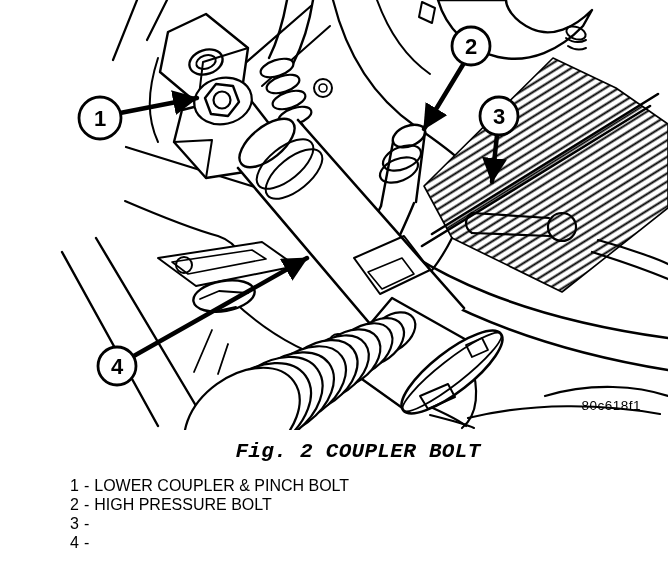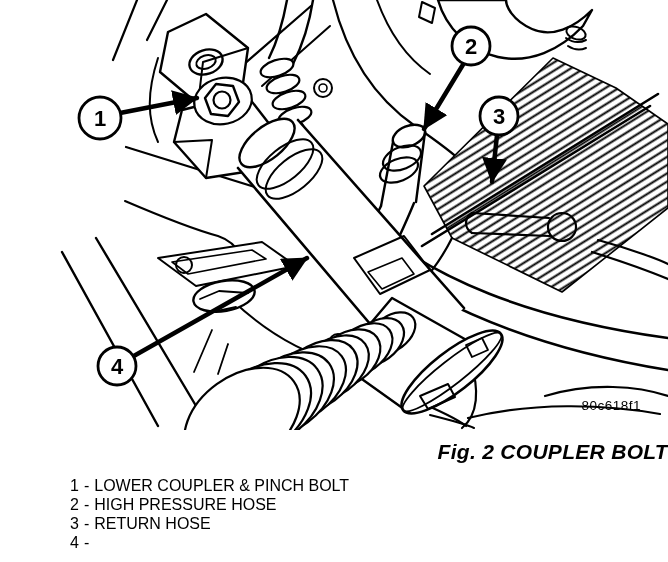--- a/index.html
+++ b/index.html
@@ -10,25 +10,26 @@
     position:relative;
     color:#000;
     overflow:hidden;
   }
   .illustration-wrap{
     position:absolute;left:0;top:0;width:668px;height:430px;
   }
   .figure-caption{
     position:absolute;
     left:48px;top:440px;width:620px;
-    text-align:right;
+    text-align:center;
     font-size:21px;
     font-weight:bold;
     font-style:italic;
     letter-spacing:0.3px;
+    font-family:Liberation Mono, monospace;
   }
   .legend{
     position:absolute;
     left:70px;top:476px;
     font-size:16px;
     line-height:19px;
   }
   .legend-row{
     display:flex;
     gap:5px;
@@ -227,24 +228,23 @@
 
 <div class="legend">
   <div class="legend-row">
     <span>1</span>
       <span>-</span>
       <span>LOWER COUPLER &amp; PINCH BOLT</span>
   </div>
   <div class="legend-row">
     <span>2</span>
       <span>-</span>
-      <span>HIGH PRESSURE HOSE</span>
+      <span>HIGH PRESSURE BOLT</span>
   </div>
   <div class="legend-row">
     <span>3</span>
       <span>-</span>
-      <span>RETURN HOSE</span>
   </div>
   <div class="legend-row">
     <span>4</span>
       <span>-</span>
   </div>
 </div>
 
 </body></html>

